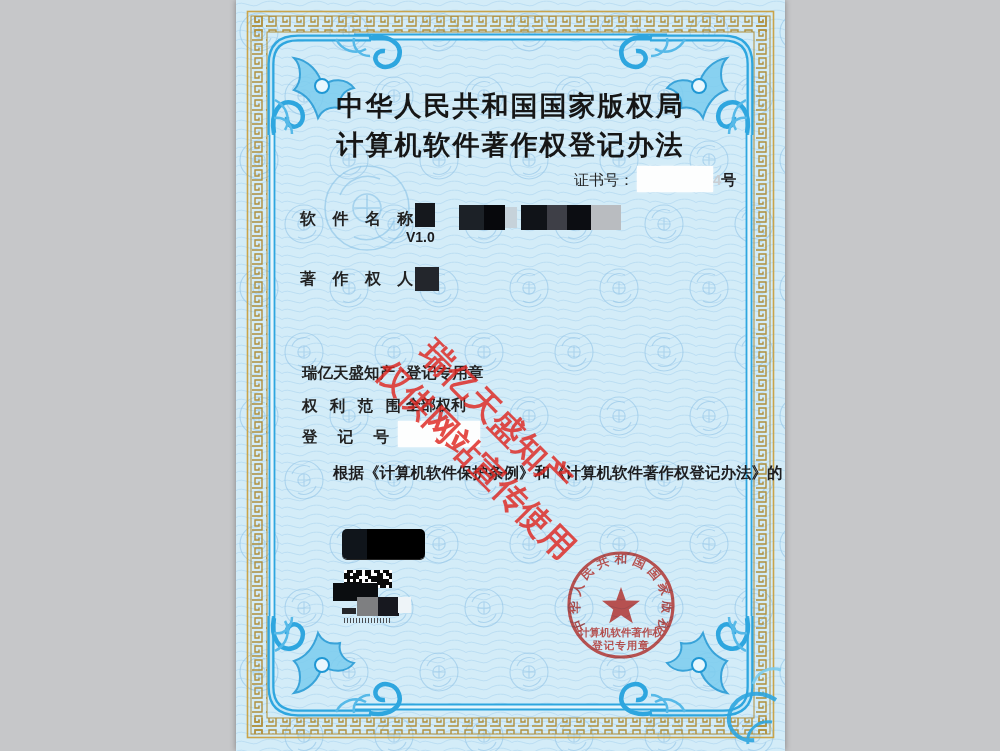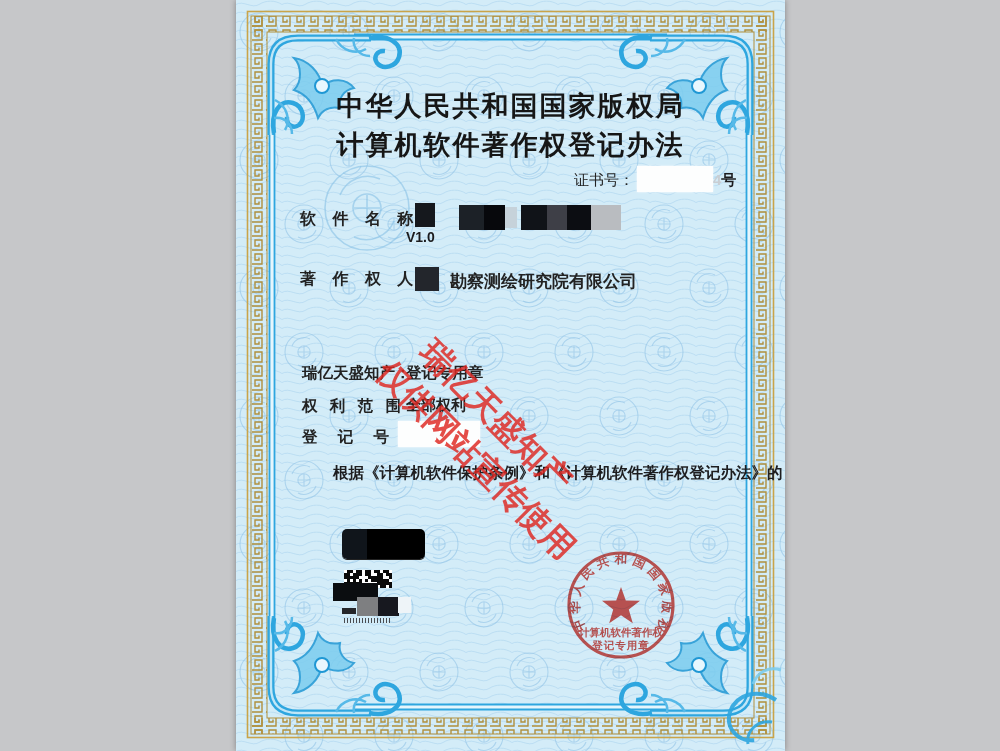--- a/index.html
+++ b/index.html
@@ -168,21 +168,20 @@
       <div class="rb b-name2"></div>
       <div class="rb b-name2b"></div>
       <div class="rb b-name3a"></div>
       <div class="rb b-name3b"></div>
       <div class="rb b-name3c"></div>
       <div class="rb b-name3d"></div>
       <div class="t version">V1.0</div>
 
       <div class="t lbl owner-label">著 作 权 人：</div>
       <div class="rb b-owner"></div>
-      <div class="t val owner-value">勘察测绘研究院有限公司</div>
 
       <div class="t lbl acq-label">瑞亿天盛知产：</div>
       <div class="t val acq-value">登记专用章</div>
 
       <div class="t lbl scope-label">权 利 范 围：</div>
       <div class="t val scope-value">全部权利</div>
 
       <div class="t lbl regno-label">登 记 号：</div>
       <div class="wb wb-regno"></div>
 

